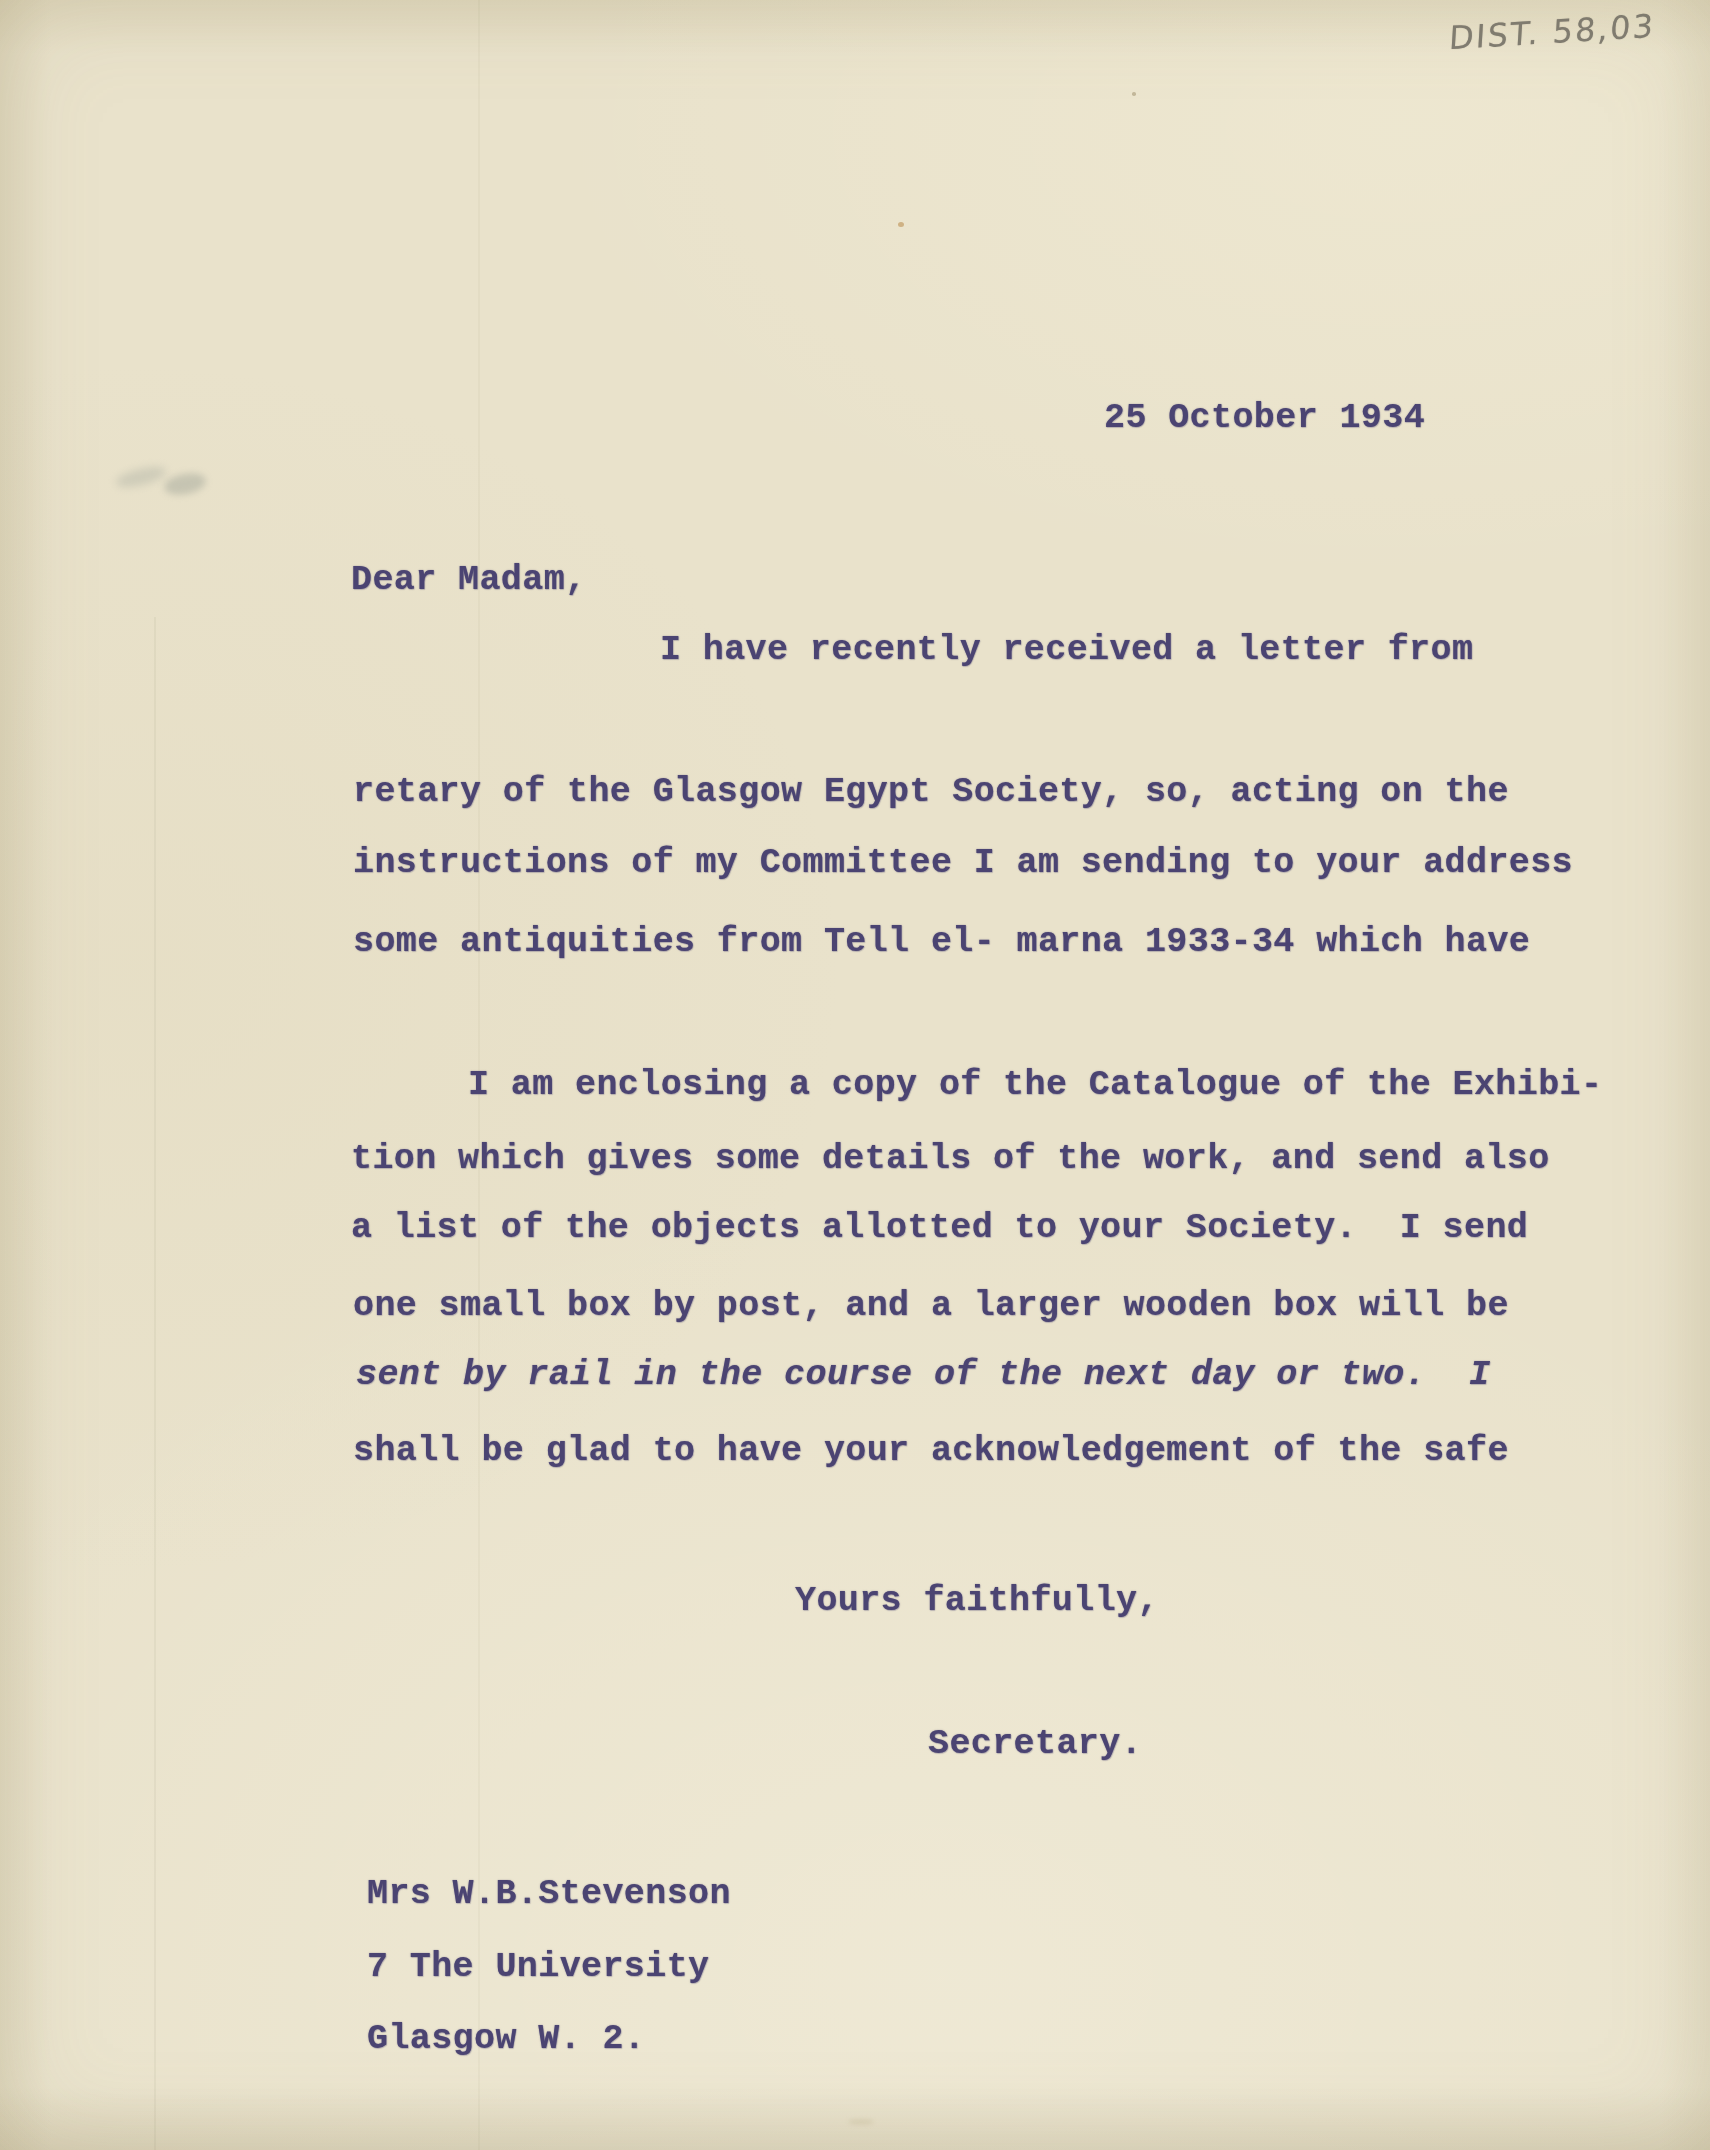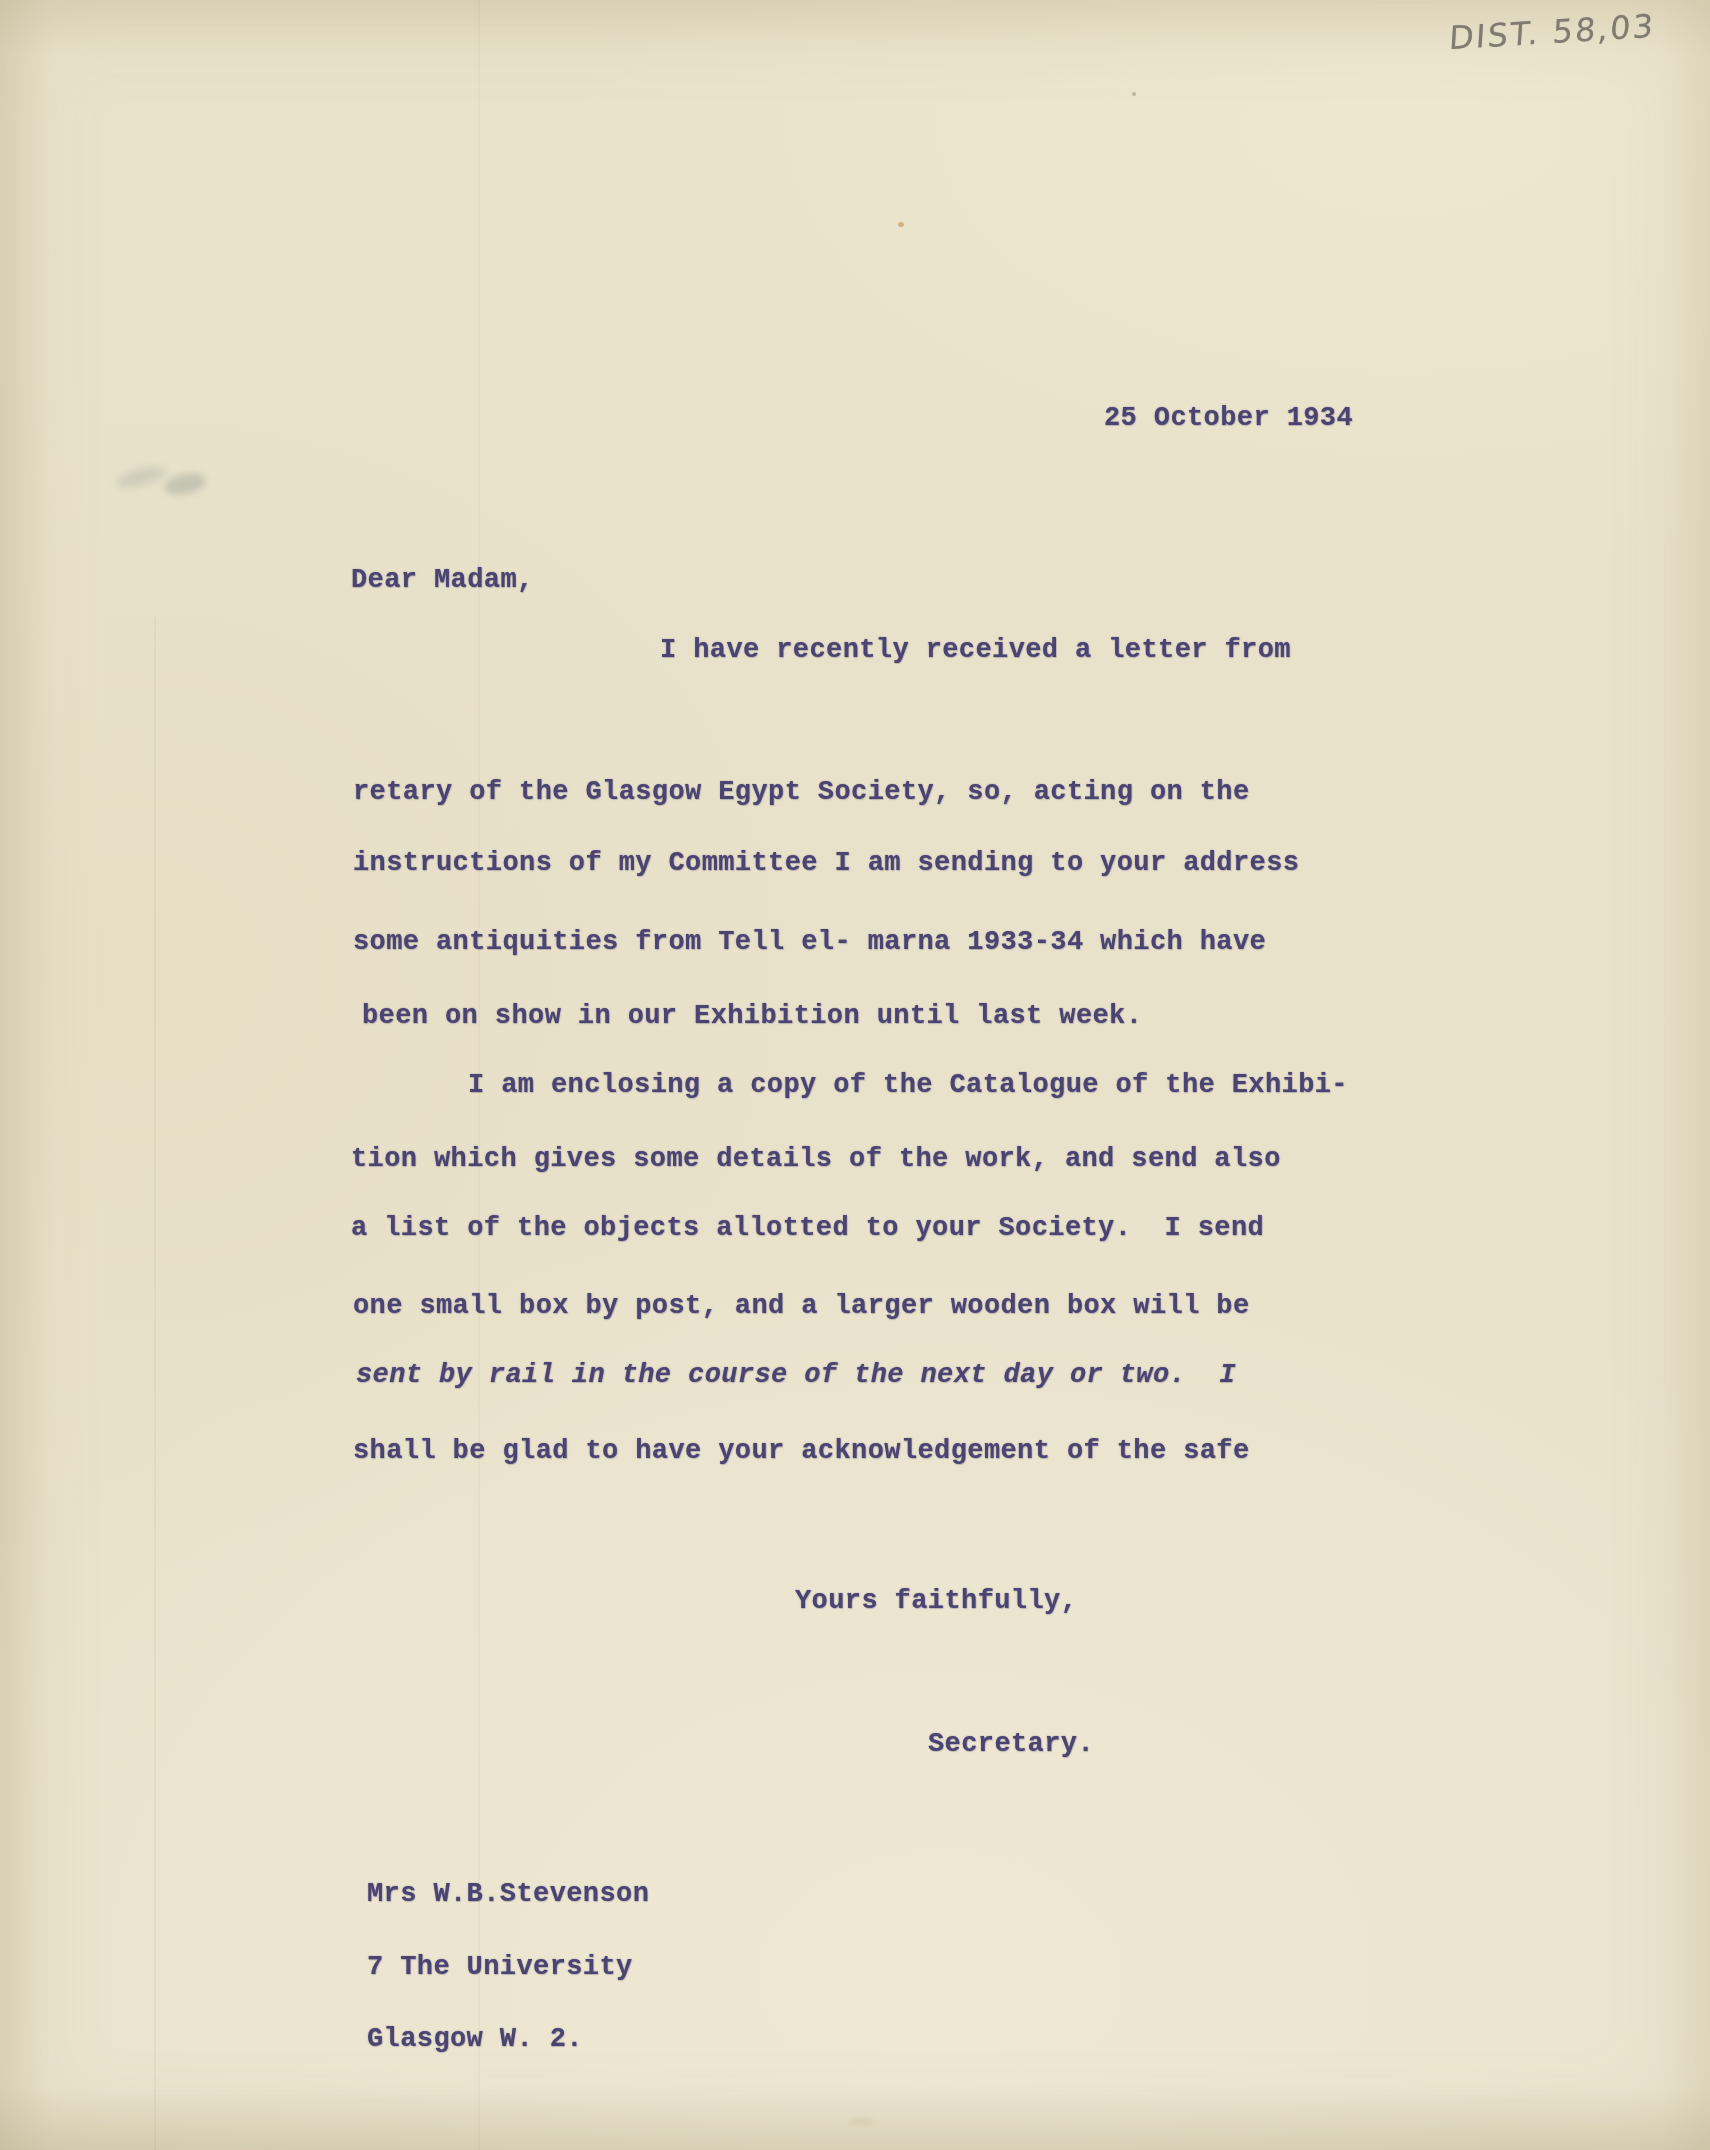--- a/index.html
+++ b/index.html
@@ -13,21 +13,21 @@
       radial-gradient(1525px 1090px at 55% 92%, rgba(255,252,240,0.25), transparent 75%),
       radial-gradient(1017px 872px at 8% 45%, rgba(210,198,160,0.12), transparent 70%),
       linear-gradient(90deg, rgba(178,166,128,0.20) 0%, rgba(178,166,128,0) 3%, rgba(178,166,128,0) 97%, rgba(178,166,128,0.14) 100%),
       linear-gradient(180deg, rgba(188,176,138,0.22) 0%, rgba(188,176,138,0) 2.5%, rgba(188,176,138,0) 97%, rgba(168,156,120,0.28) 100%),
       #e9e2cb;
     box-shadow: inset 0 0 102px rgba(150,138,100,0.18);
     font-family:"Liberation Mono", monospace;
   }
   .type{
     position:absolute;
-    font-size:27px;
+    font-size:35px;
     line-height:41px;
     font-weight:700;
     color:#4b4472;
     white-space:pre;
     letter-spacing:0.4px;
     text-shadow: 0 0 1.5px rgba(75,68,114,0.55), 0.7px 0.7px 0.7px rgba(75,68,114,0.22);
   }
   .pencil{
     position:absolute;
     left:1449px; top:13px;
@@ -64,21 +64,20 @@
   <div class="pencil">DIST. 58,03</div>
 
   <div class="type" style="left:1104px;top:398px;">25 October 1934</div>
 
   <div class="type" style="left:351px;top:560px;text-align:right;">Dear Madam,</div>
 
   <div class="type" style="left:660px;top:630px;text-align:right;">I have recently received a letter from</div>
   <div class="type" style="left:353px;top:772px;">retary of the Glasgow Egypt Society, so, acting on the</div>
   <div class="type" style="left:353px;top:843px;">instructions of my Committee I am sending to your address</div>
   <div class="type" style="left:353px;top:922px;">some antiquities from Tell el- marna 1933-34 which have</div>
-  <div class="type" style="left:362px;top:996px;">been on show in our Exhibition until last week.</div>
   <div class="type" style="left:468px;top:1065px;">I am enclosing a copy of the Catalogue of the Exhibi-</div>
   <div class="type" style="left:351px;top:1139px;">tion which gives some details of the work, and send also</div>
   <div class="type" style="left:351px;top:1208px;">a list of the objects allotted to your Society.  I send</div>
   <div class="type" style="left:353px;top:1286px;">one small box by post, and a larger wooden box will be</div>
   <div class="type" style="left:356px;top:1355px;font-style:italic;">sent by rail in the course of the next day or two.  I</div>
   <div class="type" style="left:353px;top:1431px;">shall be glad to have your acknowledgement of the safe</div>
 
   <div class="type" style="left:795px;top:1581px;">Yours faithfully,</div>
 
   <div class="type" style="left:928px;top:1724px;">Secretary.</div>

